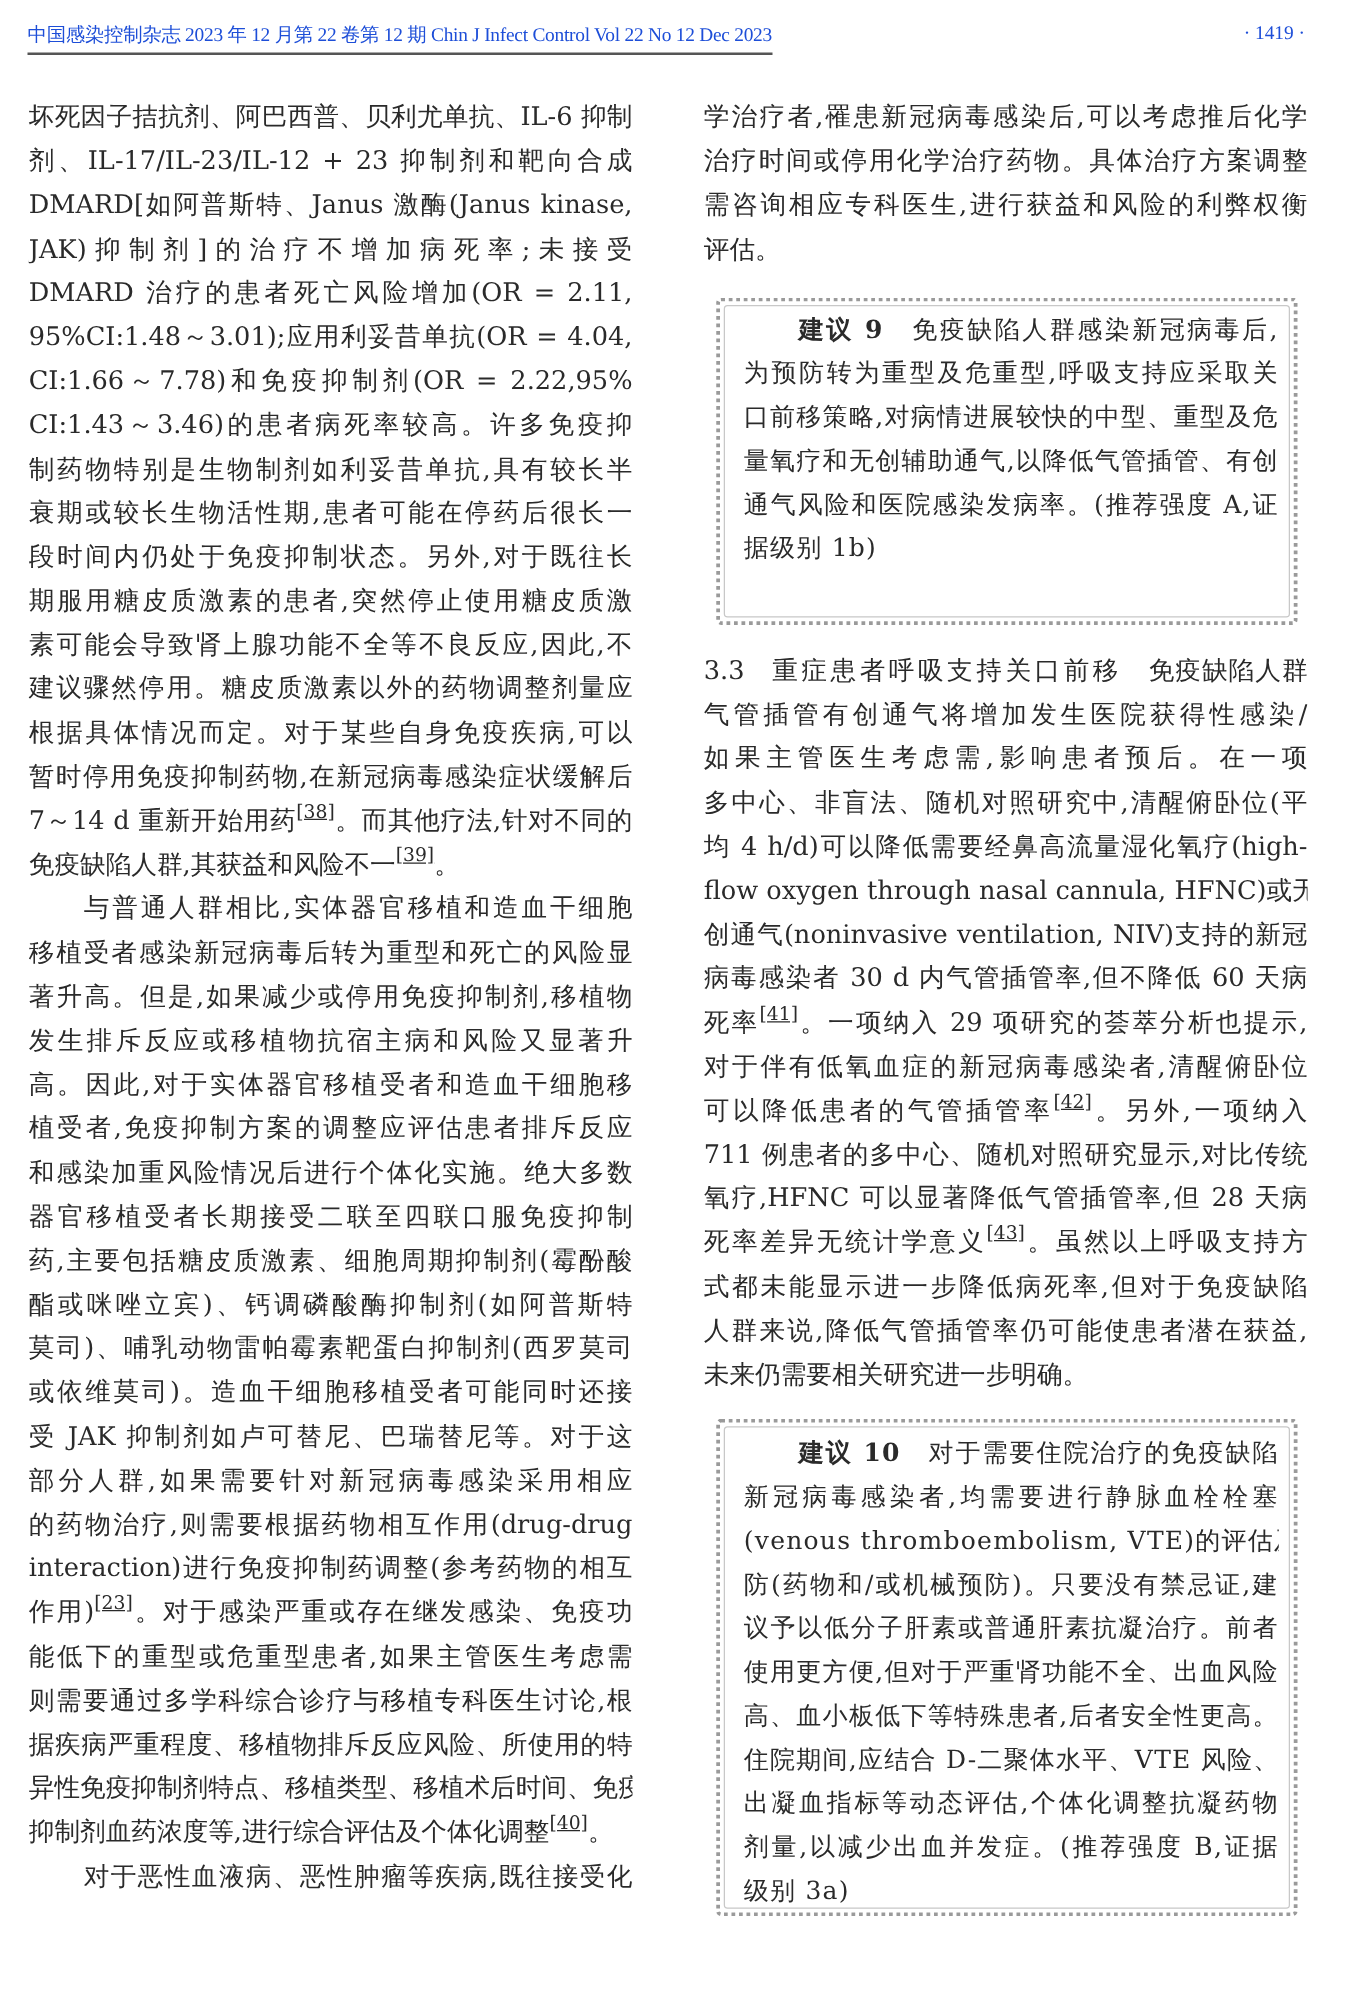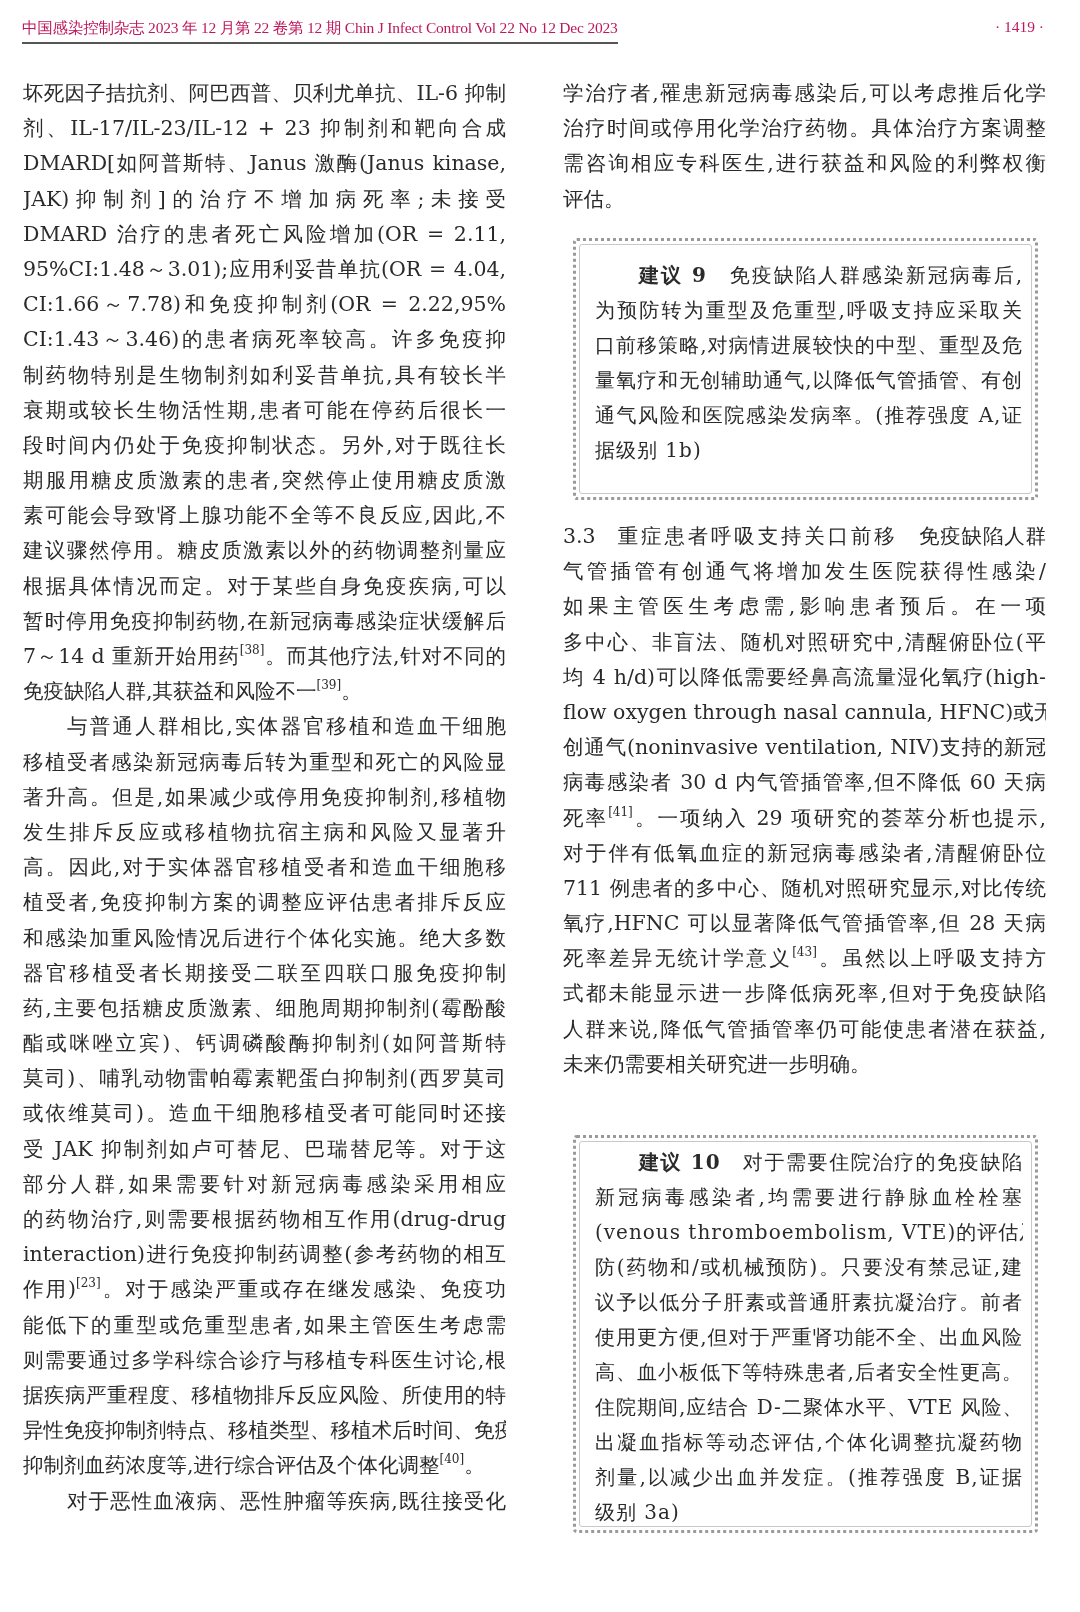--- a/index.html
+++ b/index.html
@@ -4,37 +4,37 @@
 <style>
   html, body { margin: 0; padding: 0; background: #ffffff; }
   body {
     width: 1080px; height: 1612px; position: relative; overflow: hidden;
     font-family: "DejaVu Serif", "Liberation Serif", serif;
     color: #2a2a2a;
   }
   .header {
     position: absolute; left: 22px; top: 18px; width: 1040px; height: 26px;
     font-family: "Liberation Serif", "DejaVu Serif", serif;
-    font-size: 15.5px; color: #be185d;
+    font-size: 15.5px; color: #1d4ed8;
   }
   .header-left {
     position: absolute; left: 0; top: 0; white-space: nowrap;
     border-bottom: 2px solid #555; padding-bottom: 3px; letter-spacing: -0.2px;
   }
   .header-right { position: absolute; right: 18px; top: 0; white-space: nowrap; }
   .col {
     position: absolute; top: 76px; width: 483px;
     font-size: 20.5px; line-height: 35.2px;
   }
   .col-left { left: 23px; }
   .col-right { left: 563px; }
   .line { display: block; white-space: nowrap; text-align: justify; text-align-last: justify; height: 35.2px; overflow: hidden; }
   .line.last { text-align-last: left; }
   .indent { padding-left: 44px; }
-  sup { font-size: 12px; line-height: 0; vertical-align: 9px; }
+  sup { font-size: 15px; line-height: 0; vertical-align: 9px; text-decoration: underline; }
   .box {
     position: absolute; left: 573px; width: 465px;
     background-image:
       repeating-linear-gradient(90deg, #999 0 2px, transparent 2px 16px);
     padding: 0;
   }
   .box-frame {
     position: absolute; inset: 0;
     border: 3px dotted #9a9a9a;
     border-radius: 4px;
@@ -108,40 +108,41 @@
 <div class="col col-right">
   <span class="line">学治疗者,罹患新冠病毒感染后,可以考虑推后化学</span>
   <span class="line">治疗时间或停用化学治疗药物。具体治疗方案调整</span>
   <span class="line">需咨询相应专科医生,进行获益和风险的利弊权衡</span>
   <span class="line last">评估。</span>
 </div>
 
 <div class="box box9">
   <div class="box-frame"></div>
   <div class="box-inner">
-    <span class="line" style="padding-left:44px;margin-top:12px;"><span class="box-title">建议 9</span>　<span>免疫缺陷人群感染新冠病毒后,</span></span>
+    <span class="line" style="padding-left:44px;"><span class="box-title">建议 9</span>　<span>免疫缺陷人群感染新冠病毒后,</span></span>
     <span class="line">为预防转为重型及危重型,呼吸支持应采取关</span>
     <span class="line">口前移策略,对病情进展较快的中型、重型及危</span>
     <span class="line">量氧疗和无创辅助通气,以降低气管插管、有创</span>
     <span class="line">通气风险和医院感染发病率。(推荐强度 A,证</span>
     <span class="line last">据级别 1b)</span>
   </div>
 </div>
 
 <div class="col col-right" style="top:519px;">
   <span class="line"><span>3.3</span>　<span style="letter-spacing:2px;">重症患者呼吸支持关口前移</span>　<span>免疫缺陷人群</span></span>
   <span class="line">气管插管有创通气将增加发生医院获得性感染/</span>
   <span class="line">如果主管医生考虑需,影响患者预后。在一项</span>
   <span class="line">多中心、非盲法、随机对照研究中,清醒俯卧位(平</span>
   <span class="line">均 4 h/d)可以降低需要经鼻高流量湿化氧疗(high-</span>
   <span class="line">flow oxygen through nasal cannula, HFNC)或无</span>
   <span class="line">创通气(noninvasive ventilation, NIV)支持的新冠</span>
   <span class="line">病毒感染者 30 d 内气管插管率,但不降低 60 天病</span>
   <span class="line"><span>死率</span><sup>[41]</sup><span>。一项纳入 29 项研究的荟萃分析也提示,</span></span>
   <span class="line">对于伴有低氧血症的新冠病毒感染者,清醒俯卧位</span>
+  <span class="line"><span>可以降低患者的气管插管率</span><sup>[42]</sup><span>。另外,一项纳入</span></span>
   <span class="line">711 例患者的多中心、随机对照研究显示,对比传统</span>
   <span class="line">氧疗,HFNC 可以显著降低气管插管率,但 28 天病</span>
   <span class="line"><span>死率差异无统计学意义</span><sup>[43]</sup><span>。虽然以上呼吸支持方</span></span>
   <span class="line">式都未能显示进一步降低病死率,但对于免疫缺陷</span>
   <span class="line">人群来说,降低气管插管率仍可能使患者潜在获益,</span>
   <span class="line last">未来仍需要相关研究进一步明确。</span>
 </div>
 
 <div class="box box10">
   <div class="box-frame"></div>

